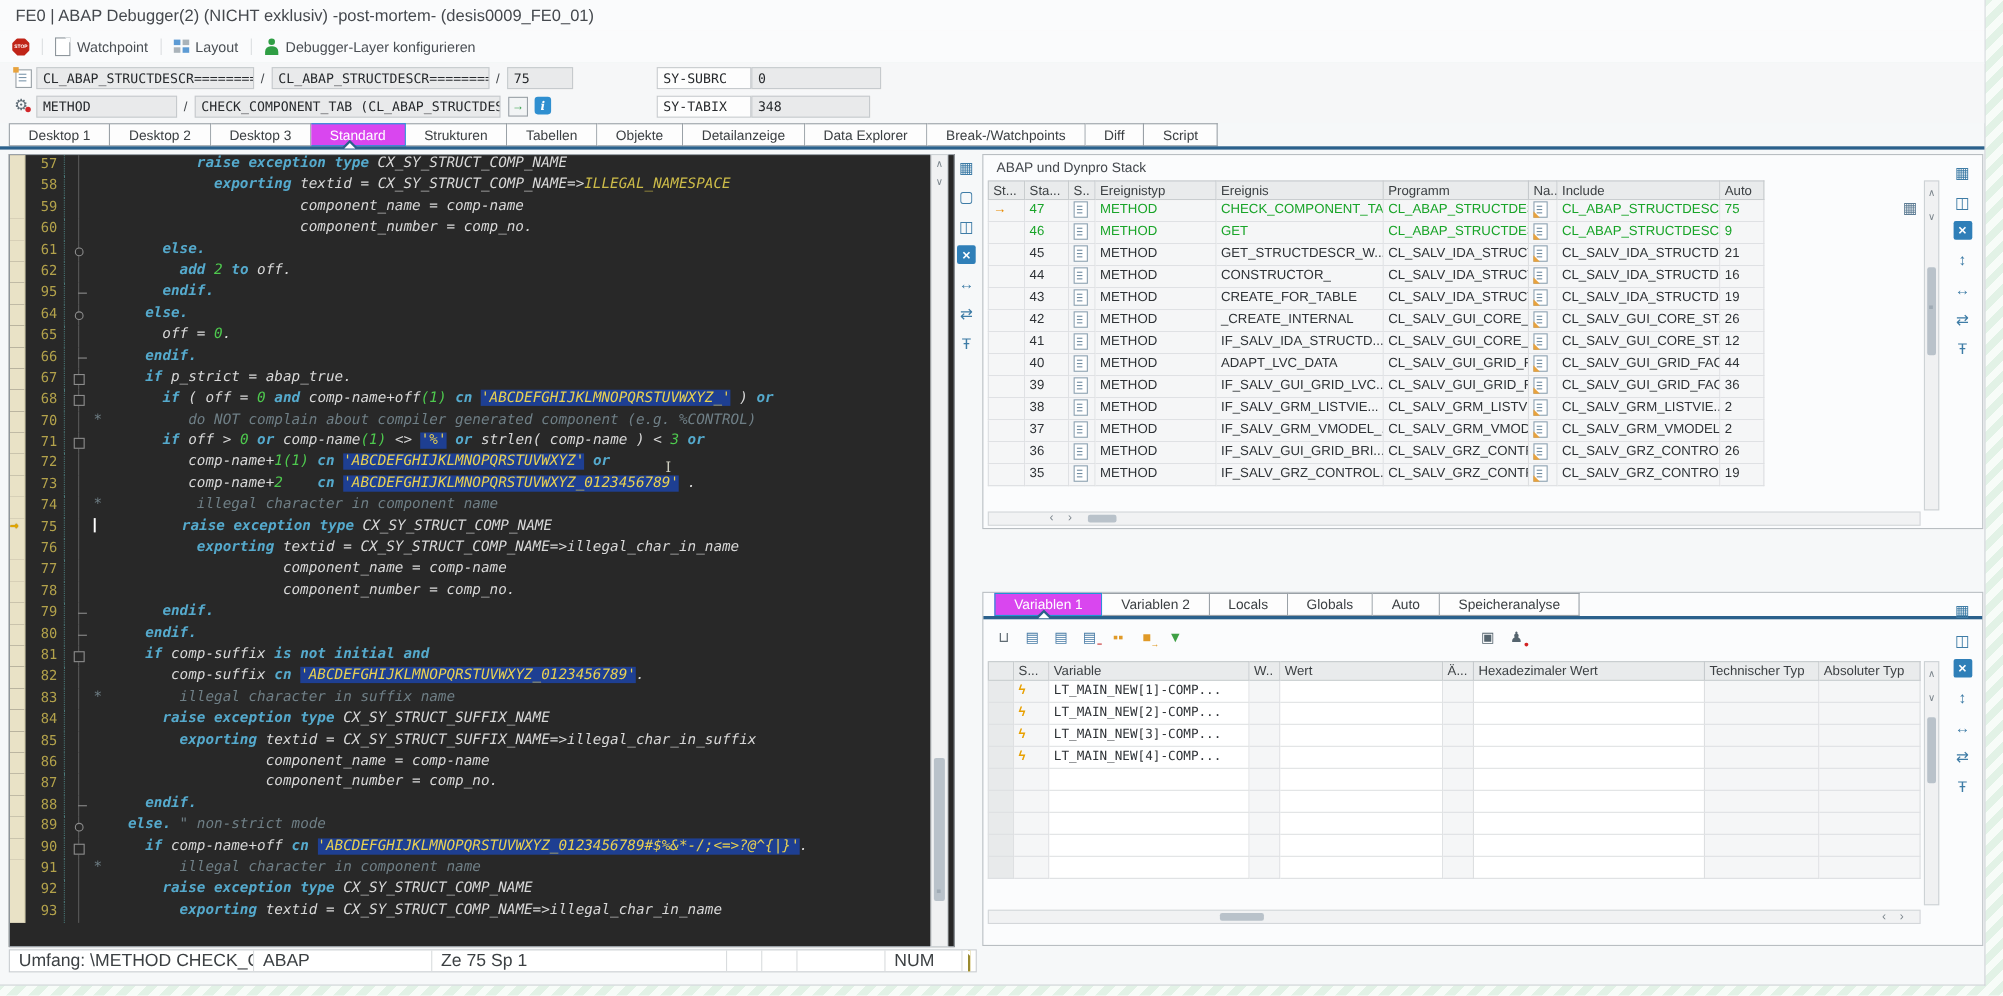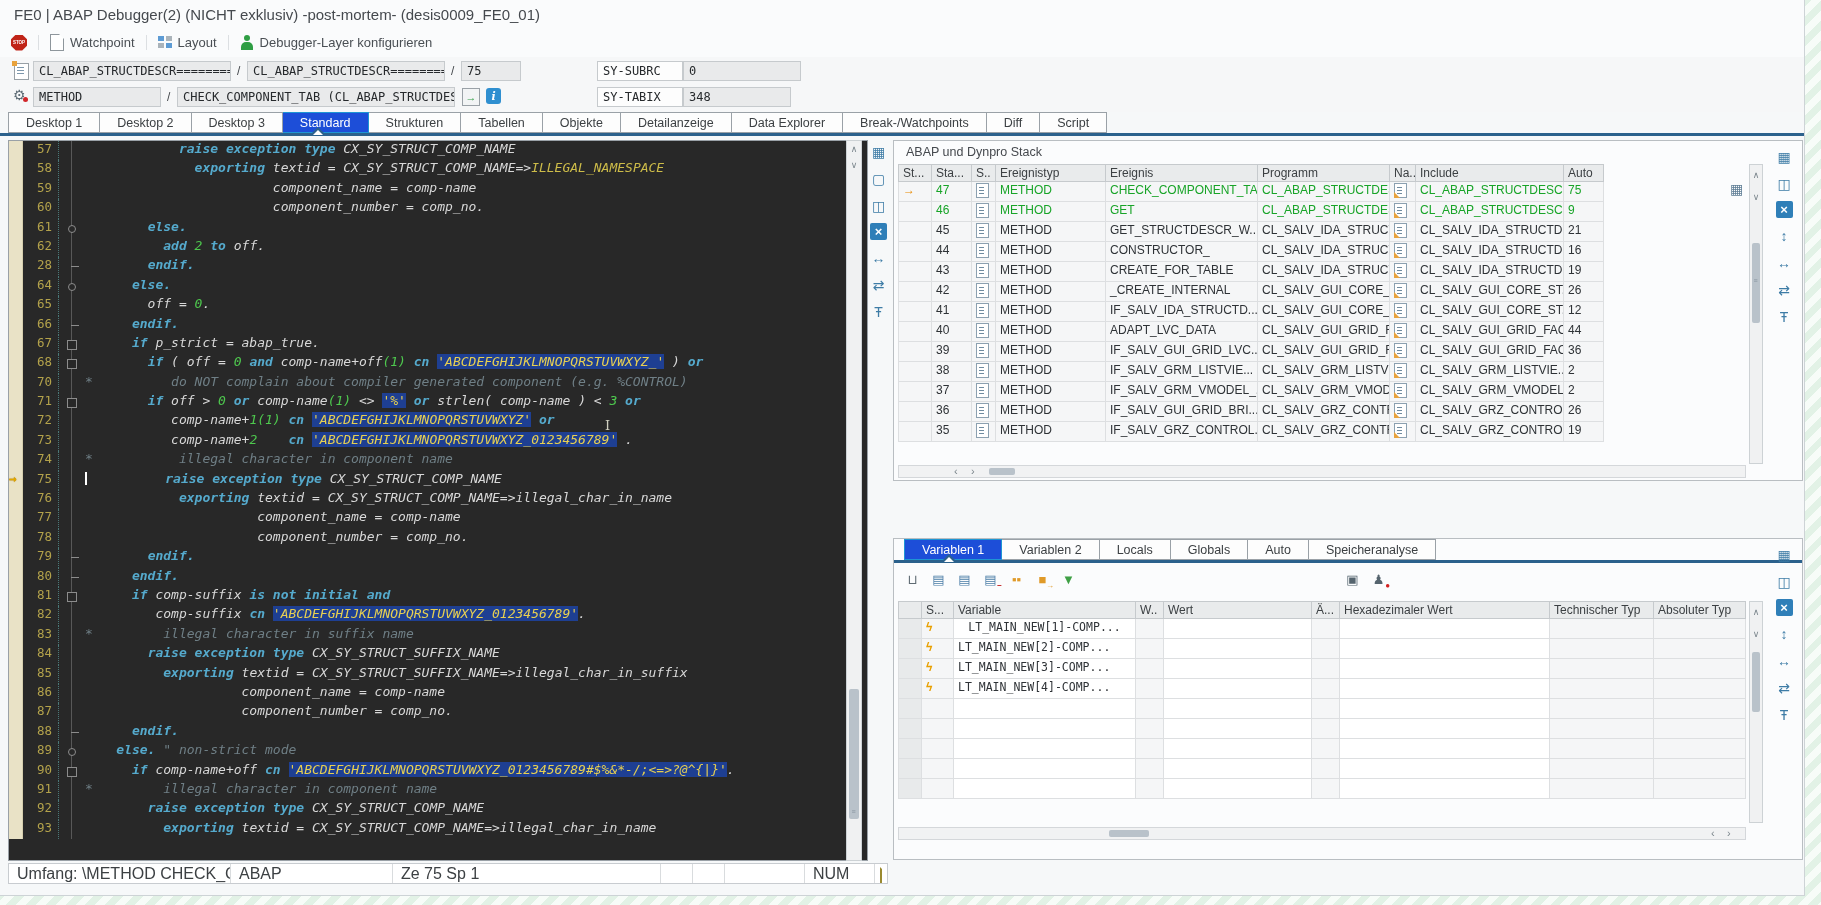--- a/index.html
+++ b/index.html
@@ -32,21 +32,21 @@
   .srcicon::after{content:"";position:absolute;left:-3px;top:-3px;width:5px;height:5px;background:#e8a23c;}
   .gearicon{font-size:14px;color:#5d6b75;position:relative;line-height:14px;}
   .gearicon::after{content:"";position:absolute;right:-2px;bottom:0;width:5px;height:5px;border-radius:50%;background:#d1262a;}
   .dooricon{width:16px;height:16px;border:1px solid #9aa1a7;background:#f2f4f5;color:#2f9e44;font-weight:bold;font-size:11px;display:flex;align-items:center;justify-content:center;}
   .infoicon{width:15px;height:16px;border-radius:3px;background:#2f8fd0;color:#fff;font:italic bold 11px "DejaVu Serif",serif;display:flex;align-items:center;justify-content:center;}
 
   
   .tabs{position:absolute;left:8px;top:112px;display:flex;height:21px;}
   .tab{border:1px solid #9aa1a7;border-left:none;background:#fdfdfd;color:#3c4043;font-size:12.5px;display:flex;align-items:center;padding:0 17px;white-space:nowrap;}
   .tab:first-child{border-left:1px solid #9aa1a7;}
-  .tab.act{background:#1d4ed8;border-color:#1e95d4;color:#fff;}
+  .tab.act{background:#d946ef;border-color:#1e95d4;color:#fff;}
   .tabline{position:absolute;left:0;top:133px;width:1804px;height:3px;background:#2b618c;}
   .notch{position:absolute;top:-6px;width:0;height:0;border-left:7px solid transparent;border-right:7px solid transparent;border-bottom:7px solid #2b618c;}
   .notch::after{content:"";position:absolute;left:-5px;top:2.5px;border-left:5px solid transparent;border-right:5px solid transparent;border-bottom:5px solid #fff;}
 
   
   .codewrap{position:absolute;left:8px;top:140px;width:860px;height:721px;border:1px solid #9aa1a7;background:#282828;box-sizing:border-box;overflow:hidden;}
   .cl{display:flex;height:19.4px;line-height:19.4px;font:13px "DejaVu Sans Mono",monospace;white-space:pre;}
   .strip{width:13px;background:#e9e2c6;flex:none;position:relative;border-right:1px solid #d6cfae;}
   .strip .arr{position:absolute;left:0px;top:0;color:#e2a700;font-weight:bold;font-size:13px;text-shadow:0 0 1px #9a6e00;}
   .lnum{width:36px;flex:none;text-align:right;padding-right:6px;color:#b3a24b;font-size:12.5px;border-right:1px dotted #4a7878;box-sizing:border-box;}
@@ -172,21 +172,21 @@
       <div class="notch" style="left:311px;"></div>
     </div>
 
   <div class="codewrap" id="editor">
       <div class="cl"><span class="strip"></span><span class="lnum">57</span><span class="fold "></span><span class="ctext"><span class="p">            </span><span class="k">raise exception type</span><span class="p"> CX_SY_STRUCT_COMP_NAME</span></span></div>
       <div class="cl"><span class="strip"></span><span class="lnum">58</span><span class="fold "></span><span class="ctext"><span class="p">              </span><span class="k">exporting</span><span class="p"> textid = CX_SY_STRUCT_COMP_NAME=&gt;</span><span class="y">ILLEGAL_NAMESPACE</span></span></div>
       <div class="cl"><span class="strip"></span><span class="lnum">59</span><span class="fold "></span><span class="ctext"><span class="p">                        component_name = comp-name</span></span></div>
       <div class="cl"><span class="strip"></span><span class="lnum">60</span><span class="fold "></span><span class="ctext"><span class="p">                        component_number = comp_no.</span></span></div>
       <div class="cl"><span class="strip"></span><span class="lnum">61</span><span class="fold circle"></span><span class="ctext"><span class="p">        </span><span class="k">else.</span></span></div>
       <div class="cl"><span class="strip"></span><span class="lnum">62</span><span class="fold "></span><span class="ctext"><span class="p">          </span><span class="k">add</span><span class="n"> 2</span><span class="k"> to</span><span class="p"> off.</span></span></div>
-      <div class="cl"><span class="strip"></span><span class="lnum">28</span><span class="fold tick"></span><span class="ctext"><span class="p">        </span><span class="k">endif.</span></span></div>
+      <div class="cl"><span class="strip"></span><span class="lnum">95</span><span class="fold tick"></span><span class="ctext"><span class="p">        </span><span class="k">endif.</span></span></div>
       <div class="cl"><span class="strip"></span><span class="lnum">64</span><span class="fold circle"></span><span class="ctext"><span class="p">      </span><span class="k">else.</span></span></div>
       <div class="cl"><span class="strip"></span><span class="lnum">65</span><span class="fold "></span><span class="ctext"><span class="p">        off = </span><span class="n">0</span><span class="p">.</span></span></div>
       <div class="cl"><span class="strip"></span><span class="lnum">66</span><span class="fold tick"></span><span class="ctext"><span class="p">      </span><span class="k">endif.</span></span></div>
       <div class="cl"><span class="strip"></span><span class="lnum">67</span><span class="fold box"></span><span class="ctext"><span class="p">      </span><span class="k">if</span><span class="p"> p_strict = abap_true.</span></span></div>
       <div class="cl"><span class="strip"></span><span class="lnum">68</span><span class="fold box"></span><span class="ctext"><span class="p">        </span><span class="k">if</span><span class="p"> ( off = </span><span class="n">0</span><span class="k"> and</span><span class="p"> comp-name+off</span><span class="n">(1)</span><span class="k"> cn</span><span class="p"> </span><span class="s">'ABCDEFGHIJKLMNOPQRSTUVWXYZ_'</span><span class="p"> ) </span><span class="k">or</span></span></div>
       <div class="cl"><span class="strip"></span><span class="lnum">70</span><span class="fold "></span><span class="ctext"><span class="c">*          do NOT complain about compiler generated component (e.g. %CONTROL)</span></span></div>
       <div class="cl"><span class="strip"></span><span class="lnum">71</span><span class="fold box"></span><span class="ctext"><span class="p">        </span><span class="k">if</span><span class="p"> off &gt; </span><span class="n">0</span><span class="k"> or</span><span class="p"> comp-name</span><span class="n">(1)</span><span class="p"> &lt;&gt; </span><span class="s">'%'</span><span class="p"> </span><span class="k">or</span><span class="p"> strlen( comp-name ) &lt; </span><span class="n">3</span><span class="k"> or</span></span></div>
       <div class="cl"><span class="strip"></span><span class="lnum">72</span><span class="fold "></span><span class="ctext"><span class="p">           comp-name+</span><span class="n">1(1)</span><span class="k"> cn</span><span class="p"> </span><span class="s">'ABCDEFGHIJKLMNOPQRSTUVWXYZ'</span><span class="k"> or</span></span></div>
       <div class="cl"><span class="strip"></span><span class="lnum">73</span><span class="fold "></span><span class="ctext"><span class="p">           comp-name+</span><span class="n">2</span><span class="p">    </span><span class="k">cn</span><span class="p"> </span><span class="s">'ABCDEFGHIJKLMNOPQRSTUVWXYZ_0123456789'</span><span class="p"> .</span></span></div>
       <div class="cl"><span class="strip"></span><span class="lnum">74</span><span class="fold "></span><span class="ctext"><span class="c">*           illegal character in component name</span></span></div>
@@ -453,21 +453,21 @@
           <div class="th" style="width: 28px; height: 18px;">W..</div>
           <div class="th" style="width: 148px; height: 18px;">Wert</div>
           <div class="th" style="width: 28px; height: 18px;">Ä...</div>
           <div class="th" style="width: 210px; height: 18px;">Hexadezimaler Wert</div>
           <div class="th" style="width: 104px; height: 18px;">Technischer Typ</div>
           <div class="th" style="width: 92px; height: 18px;">Absoluter Typ</div>
         </div>
         <div class="trow">
           <div class="td" style="background: rgb(232, 234, 235); width: 24px; height: 20px;"></div>
           <div class="td" style="width: 32px; height: 20px;"><span style="color: rgb(232, 160, 0); font-weight: bold;">ϟ</span></div>
-          <div class="td mono" style="background: rgb(255, 255, 255); font-size: 11.5px; width: 182px; height: 20px; text-align: center;">LT_MAIN_NEW[1]-COMP...</div>
+          <div class="td mono" style="background: rgb(255, 255, 255); font-size: 11.5px; width: 182px; height: 20px;">LT_MAIN_NEW[1]-COMP...</div>
           <div class="td" style="width: 28px; height: 20px;"></div>
           <div class="td" style="background: rgb(255, 255, 255); width: 148px; height: 20px;"></div>
           <div class="td" style="width: 28px; height: 20px;"></div>
           <div class="td" style="background: rgb(255, 255, 255); width: 210px; height: 20px;"></div>
           <div class="td" style="width: 104px; height: 20px;"></div>
           <div class="td" style="width: 92px; height: 20px;"></div>
         </div>
         <div class="trow">
           <div class="td" style="background: rgb(232, 234, 235); width: 24px; height: 20px;"></div>
           <div class="td" style="width: 32px; height: 20px;"><span style="color: rgb(232, 160, 0); font-weight: bold;">ϟ</span></div>

